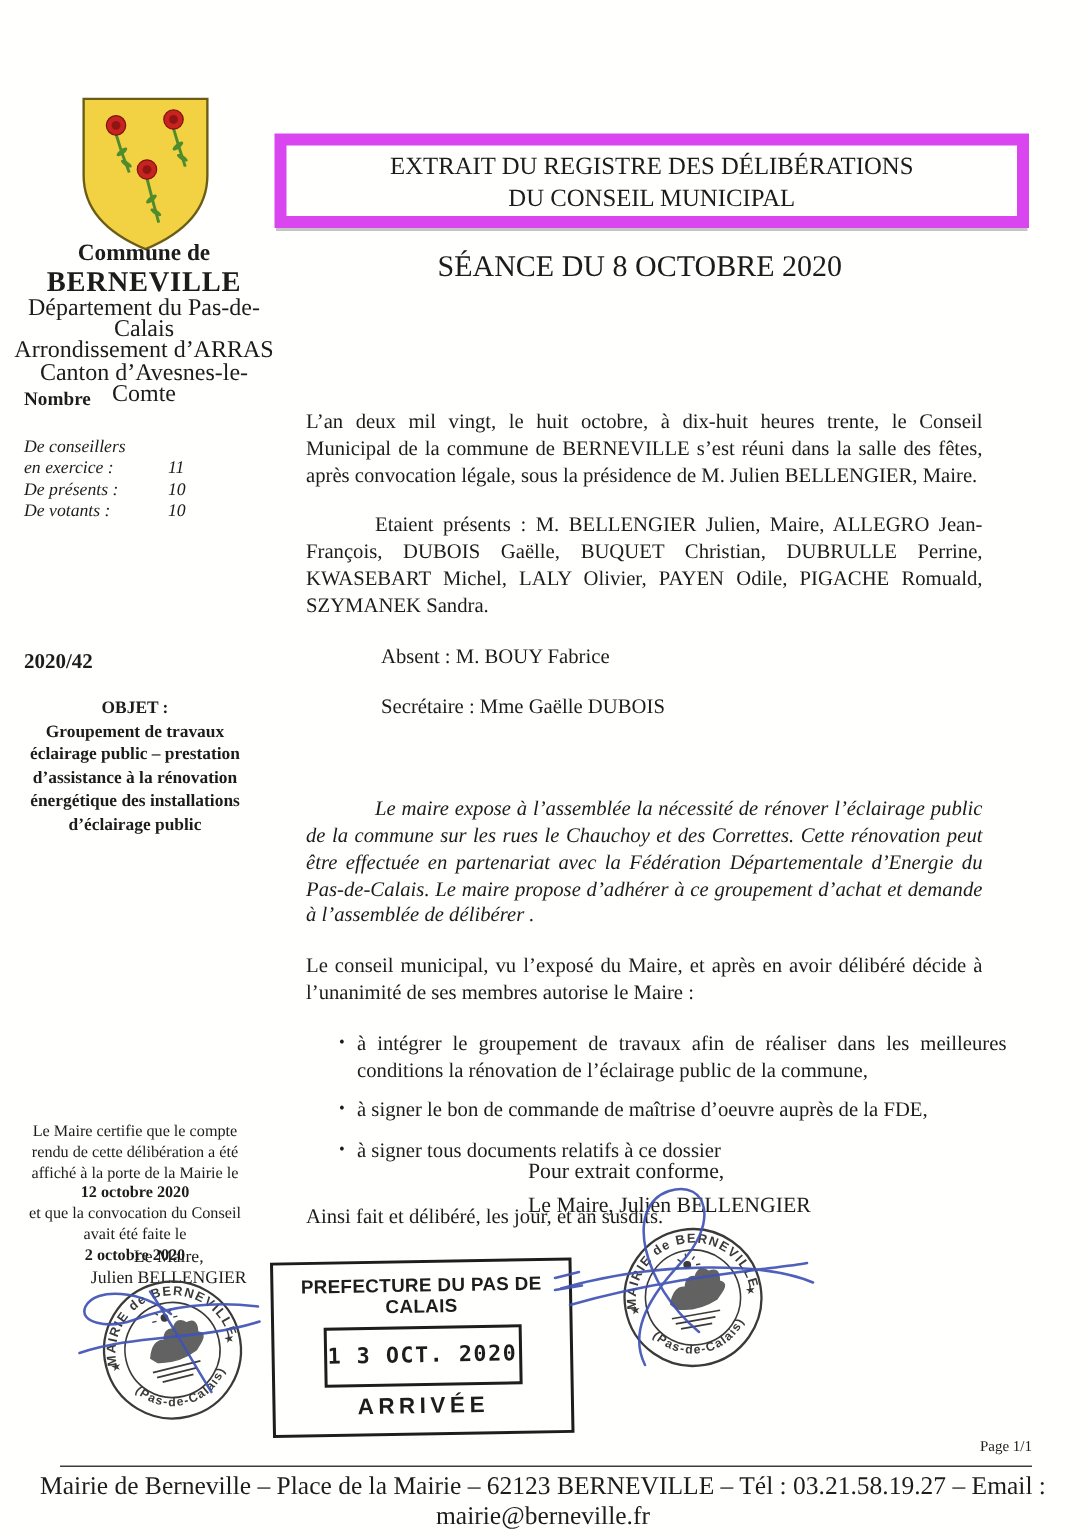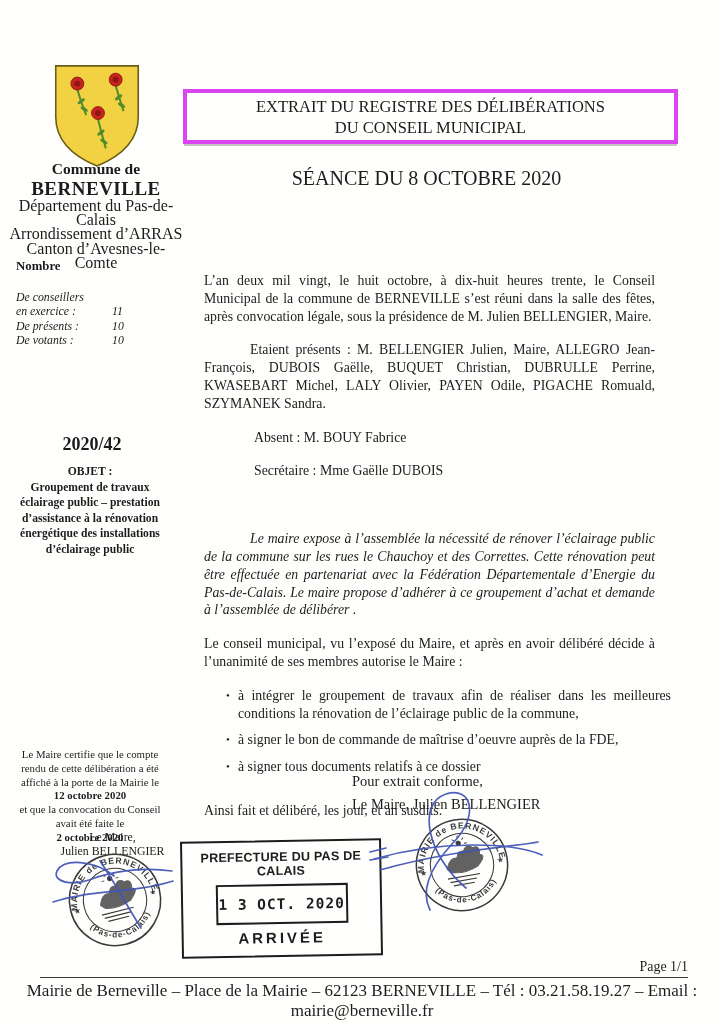--- a/index.html
+++ b/index.html
@@ -12,28 +12,28 @@
   
   #coat{left:46px;top:60px;width:102px;height:110px;}
   #commune{left:8px;top:160px;width:176px;text-align:center;line-height:14.5px;}
   #commune .l1{font-weight:bold;font-size:15.5px;line-height:18px;}
   #commune .l2{font-weight:bold;font-size:19px;line-height:21px;letter-spacing:.5px;}
   #commune .sm{font-size:16px;line-height:14.2px;}
   #nombre{left:16px;top:259px;width:132px;font-size:11.8px;line-height:14.5px;}
   #nombre .ttl{font-weight:bold;font-size:12.8px;margin-bottom:16px;}
   #nombre .row{display:flex;justify-content:space-between;width:118px;font-style:italic;}
   #nombre .row .v{width:22px;text-align:left;}
-  #ref-number{left:16px;top:434px;width:152px;text-align:center;font-weight:bold;font-size:18px;}
+  #ref-number{left:16px;top:434px;width:152px;font-weight:bold;font-size:14px;}
   #objet{left:8px;top:464px;width:164px;text-align:center;font-weight:bold;
          font-size:11.6px;line-height:15.5px;}
   #cert{left:12px;top:748px;width:156px;text-align:center;font-size:10.8px;line-height:13.8px;}
   #cert b{display:block;}
   #signer-left{left:10px;top:831px;width:205px;text-align:center;font-size:11.8px;line-height:13.5px;}
   
-  #header-box{left:183px;top:89px;width:487px;height:47px;border:4px solid #d946ef;
+  #header-box{left:183px;top:89px;width:487px;height:47px;border:8px solid #d946ef;
     box-shadow:0 3px 0 -1px rgba(90,90,90,.35);
     display:flex;flex-direction:column;justify-content:center;text-align:center;
     font-size:16.5px;line-height:21px;}
   #seance{left:183px;top:167px;width:487px;text-align:center;font-size:20px;}
   
   #body-col{left:188px;top:256px;width:483px;font-size:13.8px;line-height:17.8px;}
   #body-col p{margin:16px;}
   .just{text-align:justify;}
   .indent{text-indent:46px;}
   .mt7{margin-top:7px;}  .mt9{margin-top:9px;}  .mt12{margin-top:12px !important;}
@@ -52,21 +52,21 @@
     display:flex;align-items:center;justify-content:center;
     font-family:"DejaVu Sans Mono", monospace;font-weight:bold;font-size:14.5px;letter-spacing:1px;}
   #pref-stamp .arr{margin-top:5px;font-size:15px;font-weight:bold;letter-spacing:3px;}
   .seal{width:96px;height:96px;}
   #seal-left{left:67px;top:852px;transform:rotate(-14deg);}
   #seal-right{left:414px;top:817px;transform:rotate(-10deg);}
   .seal text{font-family:"Liberation Sans", sans-serif;font-weight:bold;fill:#3a3a3a;}
   #sig-overlay{left:0;top:758px;width:724px;height:230px;pointer-events:none;}
   
   #footer-line{left:40px;top:977px;width:648px;border-top:1.6px solid #3d3d3d;height:0;}
-  #page-num{left:560px;top:959px;width:128px;text-align:right;font-size:14px;}
+  #page-num{left:560px;top:959px;width:128px;text-align:right;font-size:10px;}
   #footer-text{left:0;top:981px;width:724px;text-align:center;font-size:17px;}
 </style>
 </head>
 <body>
 
 <div id="page">
 
   <svg id="coat" class="abs" viewBox="0 0 100 112">
     <path d="M8 6 H92 V58 C92 82 74 98 50 108 C26 98 8 82 8 58 Z" stroke="#6b5d18" stroke-width="1.6" fill="#f2d143"></path>
 

